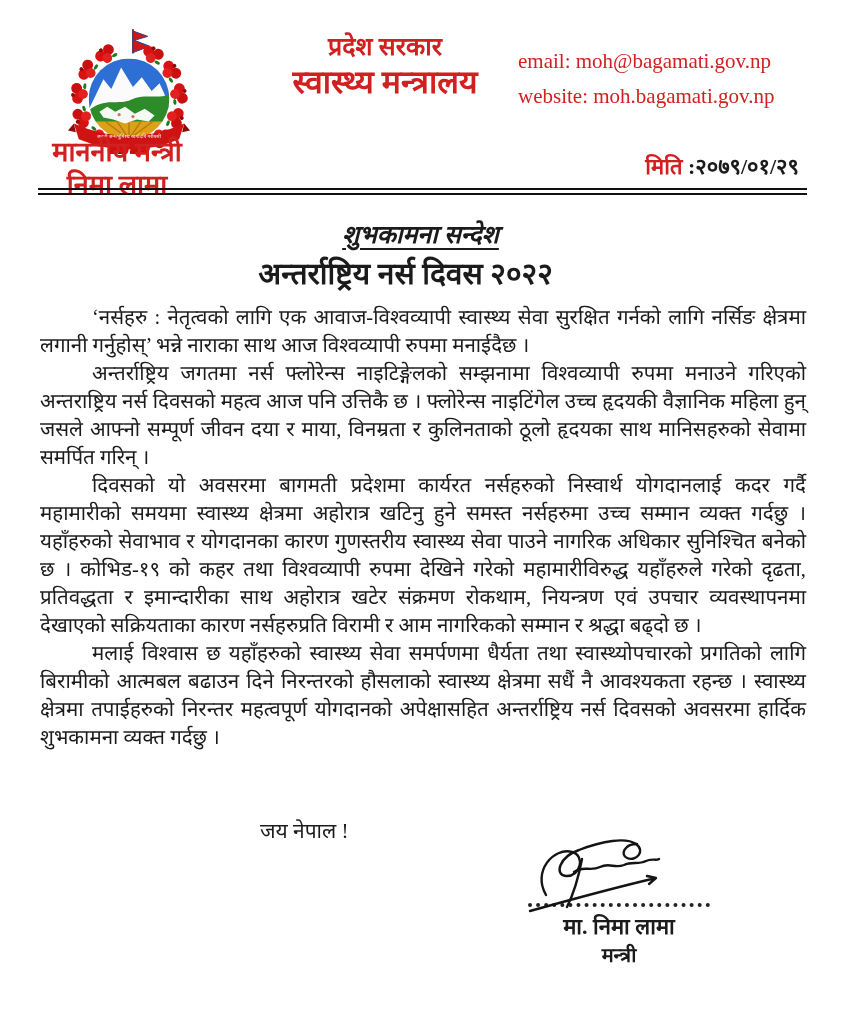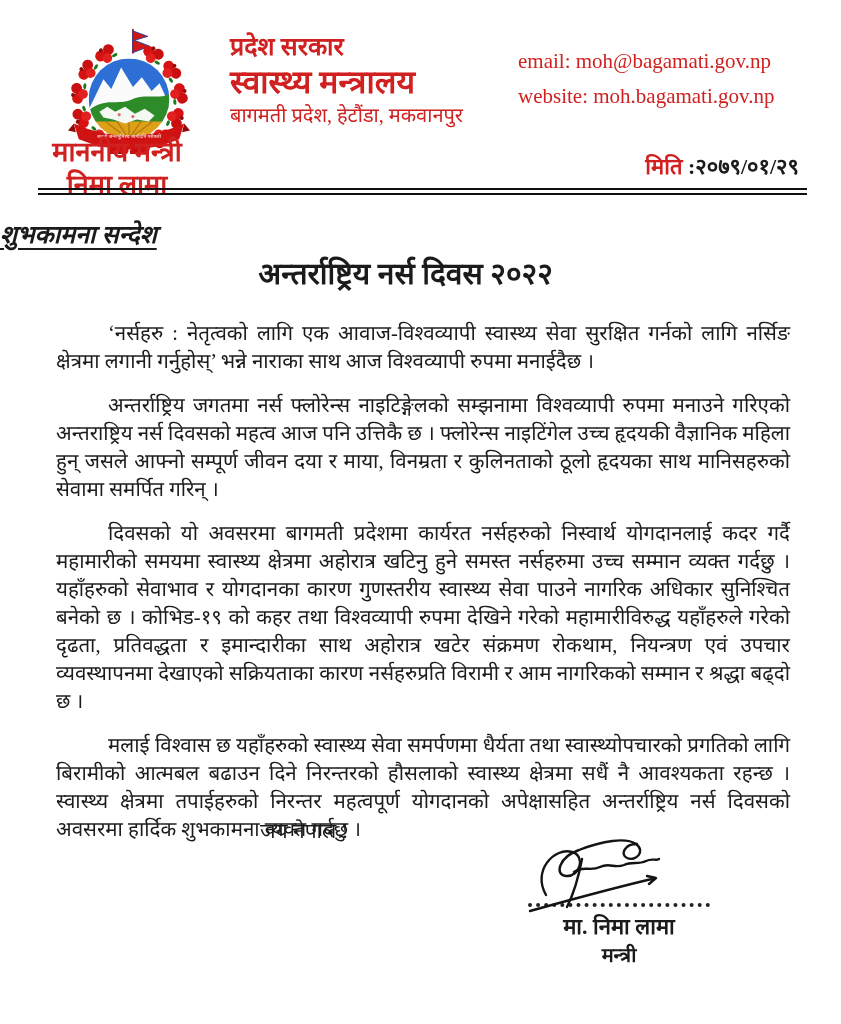--- a/index.html
+++ b/index.html
@@ -4,40 +4,40 @@
 <style>
   html,body{margin:0;padding:0;}
   body{
     width:841px;height:1024px;background:#ffffff;position:relative;overflow:hidden;
     font-family:"Liberation Serif","DejaVu Serif",serif;color:#1b1b1b;
   }
   
   .emblem{position:absolute;left:60px;top:28px;width:138px;height:126px;}
   .minister{position:absolute;left:27px;top:136px;width:180px;text-align:center;
     color:#d12020;font-weight:bold;font-size:27px;line-height:33px;}
-  .org{position:absolute;left:230px;top:32px;width:310px;color:#d12020;}
+  .org{position:absolute;left:230px;top:32px;width:310px;text-align:center;color:#d12020;}
   .org .l1{font-size:25px;font-weight:bold;line-height:30px;}
   .org .l2{font-size:32px;font-weight:bold;line-height:40px;}
   .org .l3{font-size:20px;line-height:26px;}
   .contact{position:absolute;left:518px;top:44px;width:290px;color:#d12020;
     font-size:21px;line-height:35px;white-space:nowrap;}
   .dateline{position:absolute;right:42px;top:150px;font-size:22px;font-weight:bold;white-space:nowrap;}
   .dateline .lbl{color:#d12020;font-family:Liberation Mono, monospace;}
   .rule{position:absolute;left:38px;right:34px;top:188px;height:3px;
     border-top:2px solid #111;border-bottom:2px solid #111;}
   
-  .title-main{position:absolute;left:0;top:216px;width:841px;text-align:left;
+  .title-main{position:absolute;left:0;top:216px;width:841px;text-align:center;
     font-size:25px;font-weight:bold;font-style:italic;}
   .title-main span{text-decoration:underline;text-underline-offset:5px;}
   .title-sub{position:absolute;left:0;top:252px;width:811px;text-align:center;
     font-size:30px;font-weight:bold;}
   
   .body-text{position:absolute;left:40px;top:303px;width:766px;
     font-size:20.5px;line-height:28px;text-align:justify;}
-  .body-text p{margin:16px;text-indent:52px;}
+  .body-text p{margin:0;text-indent:52px;}
   
   .salute{position:absolute;left:260px;top:816px;font-size:21px;}
   .sign-block{position:absolute;left:528px;top:845px;width:182px;text-align:center;}
   .sig-svg{position:absolute;left:-22px;top:-8px;width:235px;height:78px;}
   .dotline{margin-top:58px;border-bottom:4px dotted #222;height:0;}
   .sig-name{margin-top:6px;font-size:22px;font-weight:bold;line-height:28px;}
   .sig-title{font-size:20px;font-weight:bold;line-height:28px;}
 </style>
 </head>
 <body>
@@ -182,21 +182,20 @@
 </div>
 
 <div class="minister">
   <div>माननीय मन्त्री</div>
   <div>निमा लामा</div>
 </div>
 
 <div class="org">
   <div class="l1">प्रदेश सरकार</div>
   <div class="l2">स्वास्थ्य मन्त्रालय</div>
-  <div class="l3">बागमती प्रदेश, हेटौंडा, मकवानपुर</div>
 </div>
 
 <div class="contact">
   <div>email: moh@bagamati.gov.np</div>
   <div>website: moh.bagamati.gov.np</div>
 </div>
 
 <div class="dateline">
   <span class="lbl">मिति</span><span> :२०७९/०१/२९</span>
 </div>

